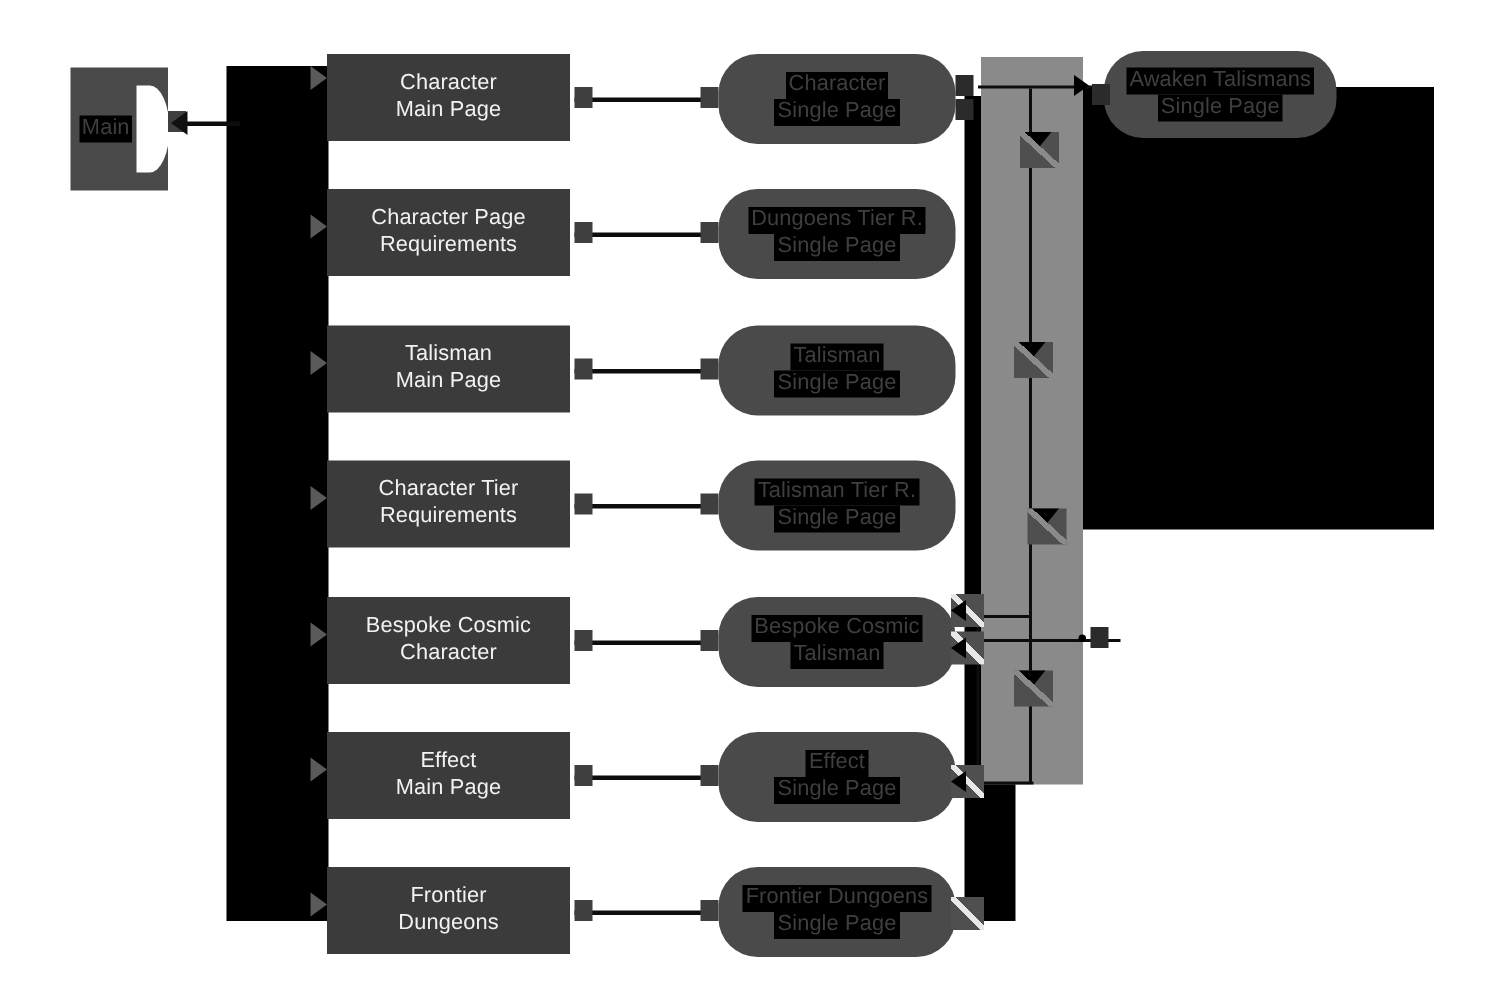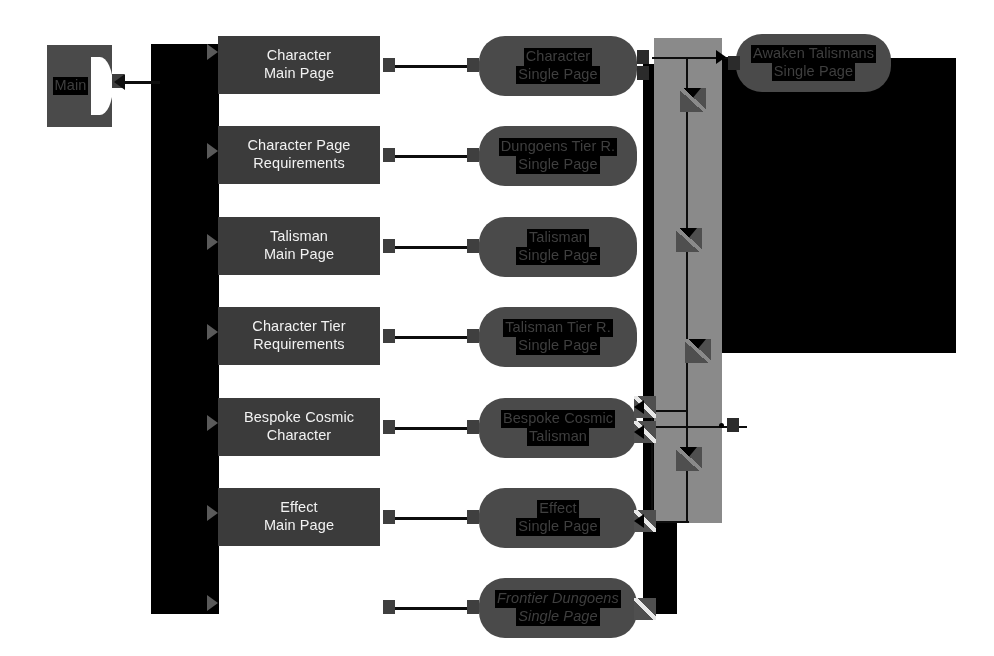--- a/index.html
+++ b/index.html
@@ -251,20 +251,26 @@
   <div class="tri-right" style="left:207px;top:415px;"></div>
 
   <div class="node node-rect" style="left:218px;top:488px;width:162px;height:58px;">
     <div>
       <span>Effect</span><br>
       <span>Main Page</span>
     </div>
   </div>
   <div class="tri-right" style="left:207px;top:505px;"></div>
 
+  <div class="node node-rect" style="left:218px;top:578px;width:162px;height:58px;">
+    <div>
+      <span>Frontier</span><br>
+      <span>Dungeons</span>
+    </div>
+  </div>
   <div class="tri-right" style="left:207px;top:595px;"></div>
 
   <div class="node node-round" style="left:479px;top:36px;width:158px;height:60px;">
     <div>
       <span class="txt">Character</span><br>
       <span class="txt">Single Page</span>
     </div>
   </div>
 
   <div class="node node-round" style="left:479px;top:126px;width:158px;height:60px;">
@@ -295,21 +301,21 @@
     </div>
   </div>
 
   <div class="node node-round" style="left:479px;top:488px;width:158px;height:60px;">
     <div>
       <span class="txt">Effect</span><br>
       <span class="txt">Single Page</span>
     </div>
   </div>
 
-  <div class="node node-round" style="left:479px;top:578px;width:158px;height:60px;font-style:italic;">
+  <div class="node node-round" style="left:479px;top:578px;width:158px;height:60px;">
     <div>
       <span class="txt">Frontier Dungoens</span><br>
       <span class="txt">Single Page</span>
     </div>
   </div>
 
   <div class="link" style="left:652px;top:57px;width:90px;height:2px;"></div>
   <div class="vlink" style="left:686px;top:59px;height:463px;"></div>
   <div class="link" style="left:651px;top:426px;width:96px;height:2px;"></div>
   <div class="link" style="left:651px;top:521px;width:38px;height:2px;"></div>

